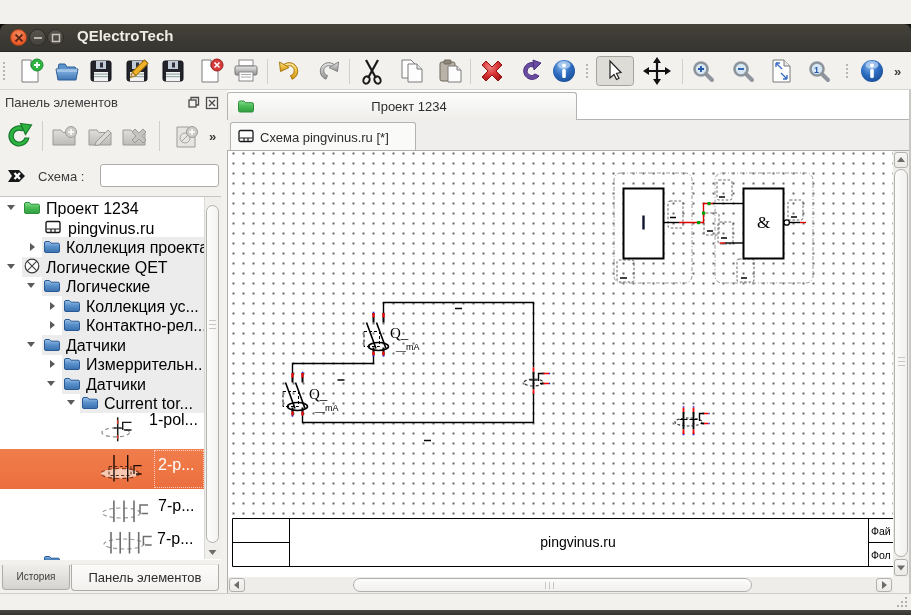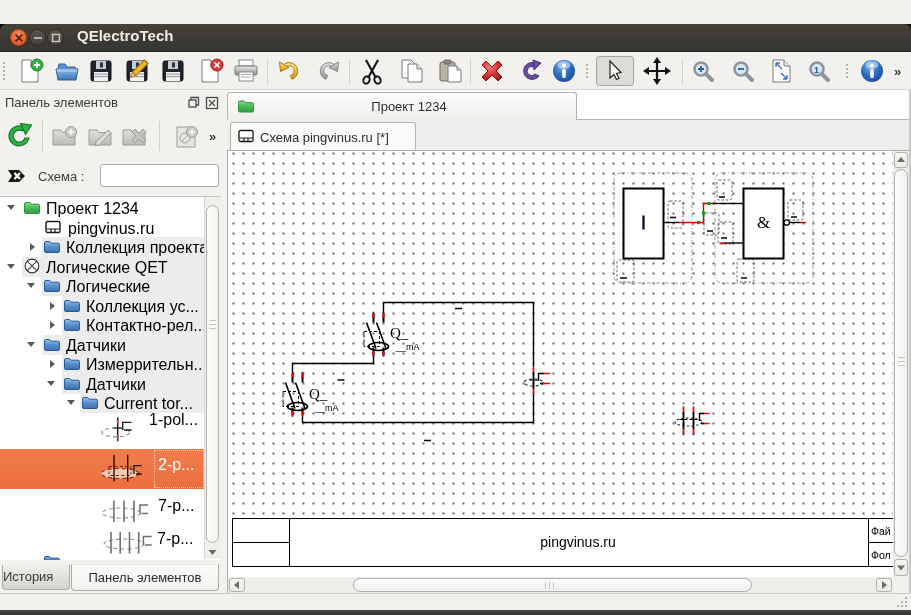--- a/index.html
+++ b/index.html
@@ -28,21 +28,21 @@
 #tree{left:0;top:196px;width:222px;height:364px;background:#fff;border-top:1px solid #c6c4c0;overflow:hidden}
 .ibg{position:absolute;top:0;height:20px;background:#ececec}
 .tlabel{position:absolute;top:2px;white-space:nowrap}
 .arr-e{position:absolute;width:0;height:0;border-left:4px solid transparent;border-right:4px solid transparent;border-top:5px solid #5a5a5a;top:8px}
 .arr-c{position:absolute;width:0;height:0;border-top:4px solid transparent;border-bottom:4px solid transparent;border-left:5px solid #5a5a5a;top:6px}
 #selrow{position:absolute;left:0;top:252px;width:204px;height:40px;background:linear-gradient(#f17d4c,#ec6f3e);color:#fff}
 
 #tsb{left:204px;top:197px;width:17px;height:362px;background:#f0efec;border-left:1px solid #dbd9d5}
 #tsbthumb{position:absolute;left:206px;top:205px;width:13px;height:338px;background:linear-gradient(90deg,#fdfdfc,#f4f3f1);border:1px solid #b3b1ad;border-radius:7px}
 
-#tabhist{left:2px;top:565px;width:68px;height:25px;background:linear-gradient(#efeeeb,#d5d3cf);border:1px solid #aeaca8;border-top:none;border-radius:0 0 4px 4px;font-size:13px;color:#3c3c3c;text-align:left;line-height:24px}
+#tabhist{left:2px;top:565px;width:68px;height:25px;background:linear-gradient(#efeeeb,#d5d3cf);border:1px solid #aeaca8;border-top:none;border-radius:0 0 4px 4px;font-size:10px;color:#3c3c3c;text-align:center;line-height:24px}
 #tabpanel{left:71px;top:564px;width:148px;height:27px;background:linear-gradient(#fcfbfa,#f2f1ee);border:1px solid #aeaca8;border-top:1px solid #e8e6e2;border-radius:0 0 4px 4px;font-size:13px;color:#2d2d2d;text-align:center;line-height:25px}
 
 #splitter{left:221px;top:90px;width:7px;height:503px;background:#f2f1ee}
 
 #tabbar1{left:228px;top:90px;width:683px;height:30px;background:#fff;border-bottom:1px solid #b5b3af}
 #tab1{left:227px;top:92px;width:350px;height:28px;background:linear-gradient(#fdfdfc,#efeeeb);border:1px solid #b5b3af;border-bottom:none;border-radius:3px 3px 0 0;font-size:13px;color:#2d2d2d}
 #tab1 .txt{position:absolute;left:14px;right:0;top:6px;text-align:center}
 #tabbar2{left:228px;top:120px;width:683px;height:31px;background:#efeeec}
 #tab2{left:230px;top:122px;width:186px;height:35px;background:#fafaf8;border:1px solid #b5b3af;border-bottom:none;border-radius:3px 3px 0 0;font-size:13px;color:#2d2d2d}
 #tab2 .txt{position:absolute;left:29px;top:7px}

